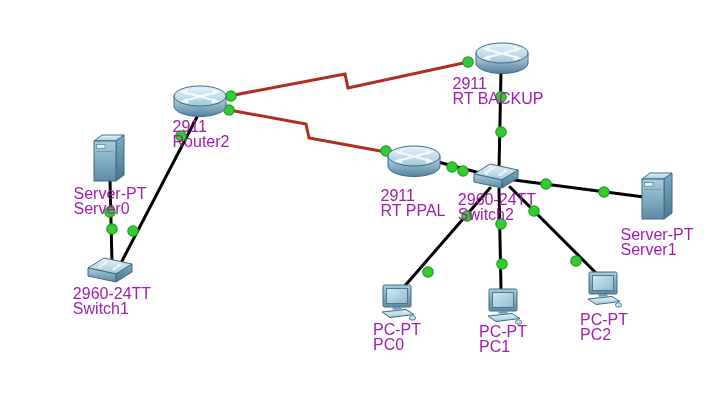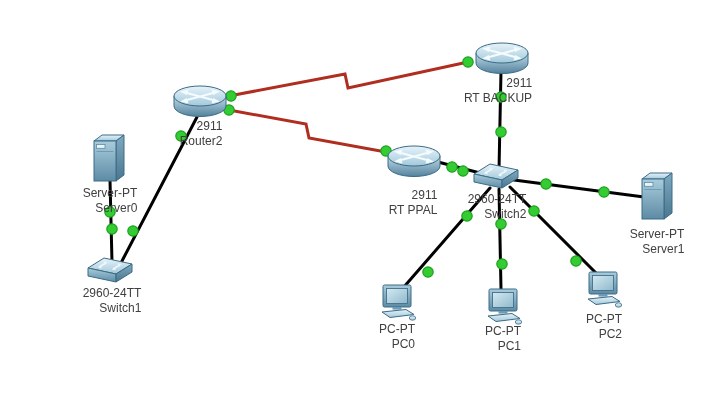--- a/index.html
+++ b/index.html
@@ -5,21 +5,21 @@
   html,body{margin:0;padding:0;background:#ffffff;}
   .stage{
     position:relative;width:725px;height:413px;background:#ffffff;overflow:hidden;
     font-family:"Liberation Sans","DejaVu Sans",sans-serif;
   }
   .stage svg.layer{position:absolute;left:0;top:0;}
   .device{position:absolute;}
   .device svg{display:block;}
   .dev-label{
     position:absolute;transform:translateX(-50%);
-    text-align:right;font-size:12px;line-height:15px;color:#404040;white-space:nowrap;
+    text-align:left;font-size:16px;line-height:15px;color:#a21caf;white-space:nowrap;
   }
 </style>
 </head>
 <body>
 
 <div class="stage">
   <svg class="layer" id="links-layer" width="725" height="413" viewBox="0 0 725 413">
     <defs>
       <linearGradient id="gTop" x1="0" y1="0" x2="0" y2="1">
         <stop offset="0" stop-color="#e6f3f9"></stop>

